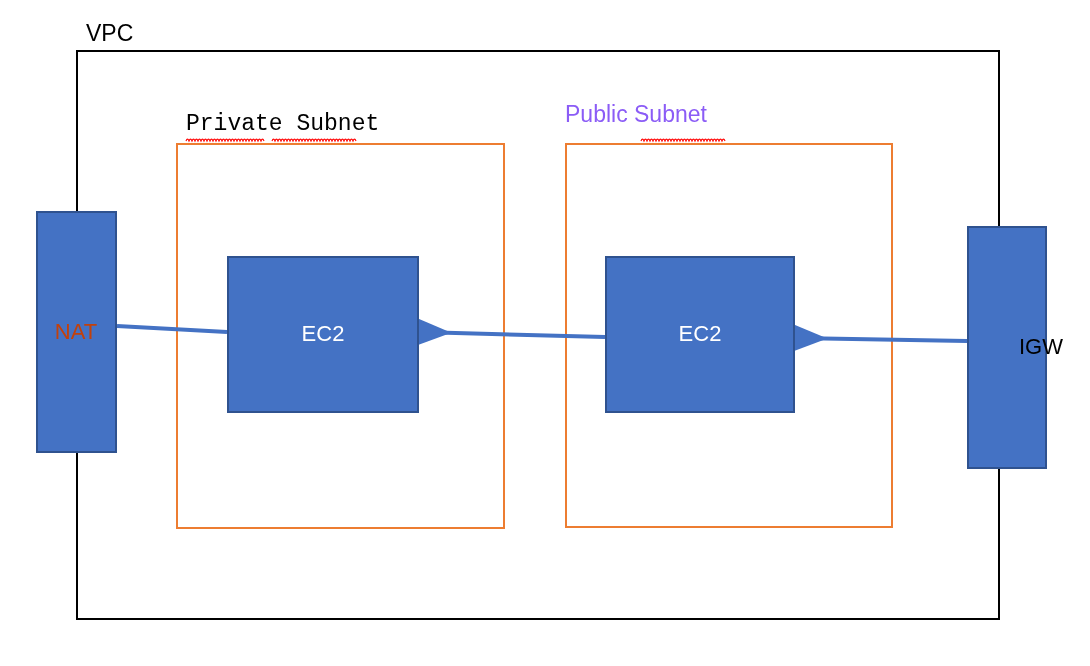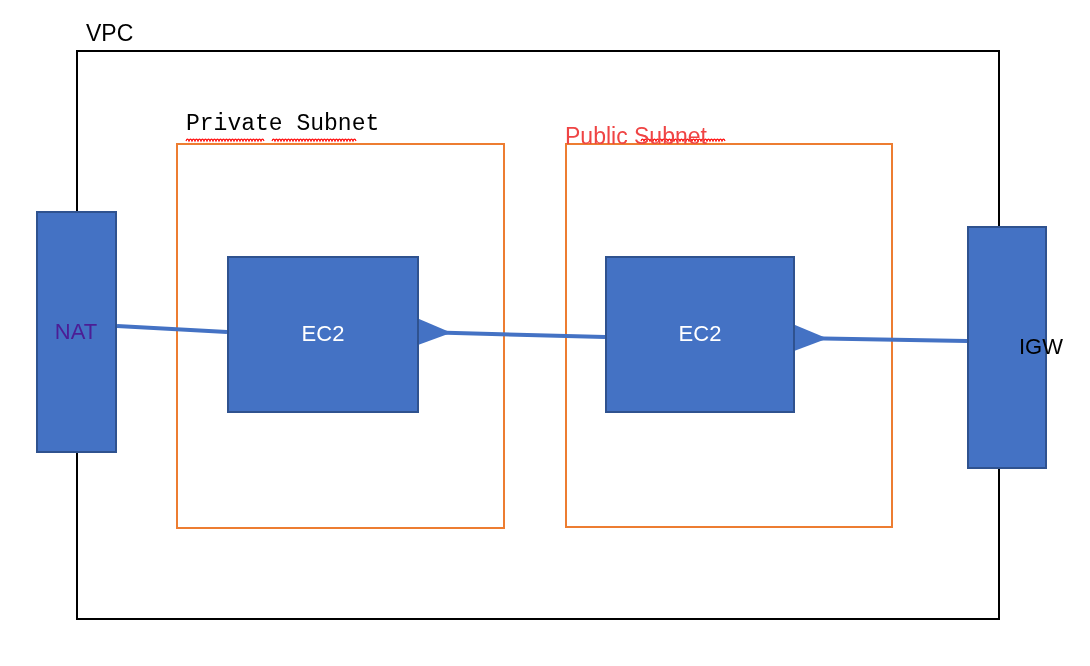--- a/index.html
+++ b/index.html
@@ -75,20 +75,20 @@
     <g id="underlines-layer">
         <path d="M 186 141 q 1.5 -3.6 3 0 q 1.5 -3.6 3 0 q 1.5 -3.6 3 0 q 1.5 -3.6 3 0 q 1.5 -3.6 3 0 q 1.5 -3.6 3 0 q 1.5 -3.6 3 0 q 1.5 -3.6 3 0 q 1.5 -3.6 3 0 q 1.5 -3.6 3 0 q 1.5 -3.6 3 0 q 1.5 -3.6 3 0 q 1.5 -3.6 3 0 q 1.5 -3.6 3 0 q 1.5 -3.6 3 0 q 1.5 -3.6 3 0 q 1.5 -3.6 3 0 q 1.5 -3.6 3 0 q 1.5 -3.6 3 0 q 1.5 -3.6 3 0 q 1.5 -3.6 3 0 q 1.5 -3.6 3 0 q 1.5 -3.6 3 0 q 1.5 -3.6 3 0 q 1.5 -3.6 3 0 q 1.5 -3.6 3 0" fill="none" stroke="#FF0000" stroke-width="1.2"></path>
         <path d="M 272 141 q 1.5 -3.6 3 0 q 1.5 -3.6 3 0 q 1.5 -3.6 3 0 q 1.5 -3.6 3 0 q 1.5 -3.6 3 0 q 1.5 -3.6 3 0 q 1.5 -3.6 3 0 q 1.5 -3.6 3 0 q 1.5 -3.6 3 0 q 1.5 -3.6 3 0 q 1.5 -3.6 3 0 q 1.5 -3.6 3 0 q 1.5 -3.6 3 0 q 1.5 -3.6 3 0 q 1.5 -3.6 3 0 q 1.5 -3.6 3 0 q 1.5 -3.6 3 0 q 1.5 -3.6 3 0 q 1.5 -3.6 3 0 q 1.5 -3.6 3 0 q 1.5 -3.6 3 0 q 1.5 -3.6 3 0 q 1.5 -3.6 3 0 q 1.5 -3.6 3 0 q 1.5 -3.6 3 0 q 1.5 -3.6 3 0 q 1.5 -3.6 3 0 q 1.5 -3.6 3 0" fill="none" stroke="#FF0000" stroke-width="1.2"></path>
         <path d="M 641 141 q 1.5 -3.6 3 0 q 1.5 -3.6 3 0 q 1.5 -3.6 3 0 q 1.5 -3.6 3 0 q 1.5 -3.6 3 0 q 1.5 -3.6 3 0 q 1.5 -3.6 3 0 q 1.5 -3.6 3 0 q 1.5 -3.6 3 0 q 1.5 -3.6 3 0 q 1.5 -3.6 3 0 q 1.5 -3.6 3 0 q 1.5 -3.6 3 0 q 1.5 -3.6 3 0 q 1.5 -3.6 3 0 q 1.5 -3.6 3 0 q 1.5 -3.6 3 0 q 1.5 -3.6 3 0 q 1.5 -3.6 3 0 q 1.5 -3.6 3 0 q 1.5 -3.6 3 0 q 1.5 -3.6 3 0 q 1.5 -3.6 3 0 q 1.5 -3.6 3 0 q 1.5 -3.6 3 0 q 1.5 -3.6 3 0 q 1.5 -3.6 3 0 q 1.5 -3.6 3 0" fill="none" stroke="#FF0000" stroke-width="1.2"></path>
       </g>
   </svg>
 
   <div id="html-labels">
       <div class="group-label" style="left: 86px; top: 22px; color: rgb(0, 0, 0);">VPC</div>
       <div class="group-label" style="left: 186px; top: 113px; color: rgb(0, 0, 0); font-family: Liberation Mono, monospace;">Private Subnet</div>
-      <div class="group-label" style="left: 565px; top: 125px; color: #ef4444;">Public Subnet</div>
-      <div class="node-label" style="left: 76px; top: 332px; color: #4c1d95;">NAT</div>
+      <div class="group-label" style="left: 565px; top: 103px; color: #8b5cf6;">Public Subnet</div>
+      <div class="node-label" style="left: 76px; top: 332px; color: #c2410c;">NAT</div>
       <div class="node-label" style="left: 323px; top: 334px; color: rgb(255, 255, 255);">EC2</div>
       <div class="node-label" style="left: 700px; top: 334px; color: rgb(255, 255, 255);">EC2</div>
       <div class="node-label" style="left: 1041px; top: 347px; color: #000000;">IGW</div>
     </div>
 
 </div>
 
 </body></html>

